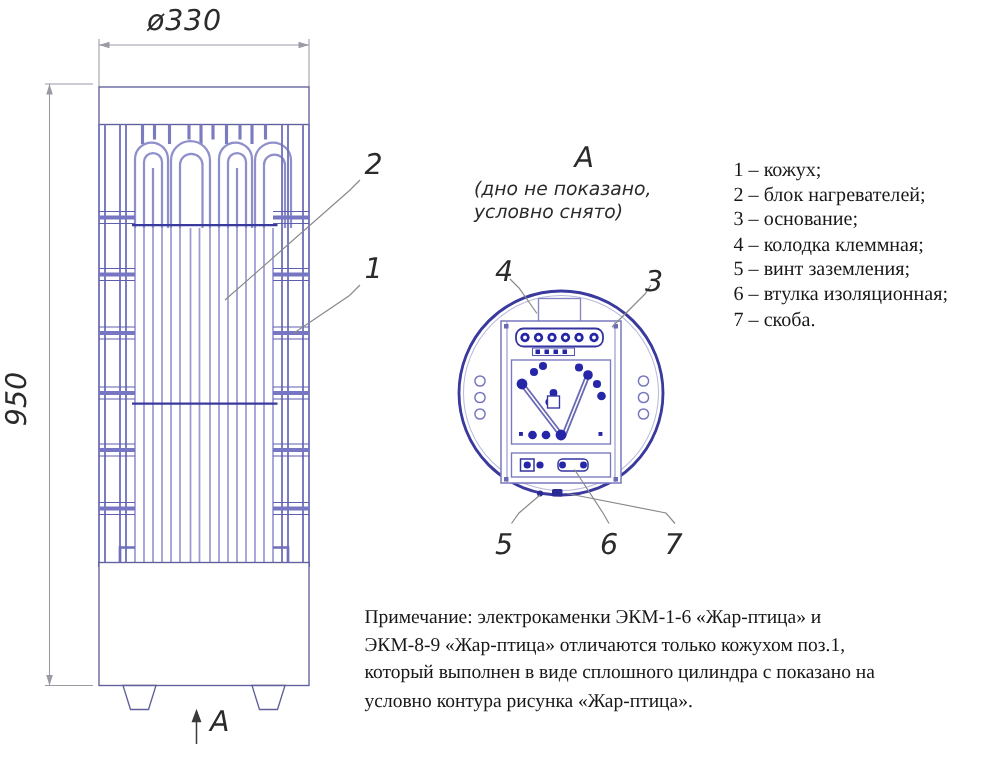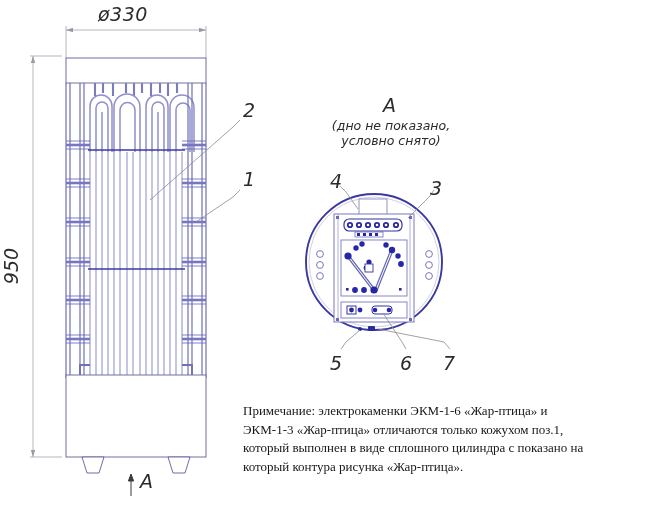--- a/index.html
+++ b/index.html
@@ -24,21 +24,21 @@
   .c3{left:430px;top:177px;}
   .c4{left:330px;top:170px;}
   .c5{left:330px;top:352px;}
   .c6{left:400px;top:352px;}
   .c7{left:443px;top:352px;}
 
   .letterA-bottom{left:140px;top:470px;font-size:19px;}
   .letterA-top{left:383px;top:94px;font-size:19px;}
 
   .subnote{left:316px;top:118px;font-size:12.5px;line-height:15px;
-           text-align:center;width:150px;font-family:"DejaVu Sans",sans-serif;
+           text-align:left;width:150px;font-family:"DejaVu Sans",sans-serif;
            font-style:italic;color:#2b2b2b;}
 
   .legend{position:absolute;left:489px;top:105px;width:180px;
           font-family:"Liberation Serif",serif;font-size:13.4px;
           line-height:16.6px;color:#171717;}
   .legend div{white-space:nowrap;}
 
   .note{position:absolute;left:243px;top:402px;width:420px;
         font-family:"Liberation Serif",serif;font-size:13px;
         line-height:18.6px;color:#171717;}
@@ -335,21 +335,30 @@
   <div class="txt tech callout c6">6</div>
   <div class="txt tech callout c7">7</div>
 
   <div class="txt tech letterA-bottom">A</div>
 
   <div class="txt tech letterA-top">А</div>
 
   <div class="txt subnote">(дно не показано,
 условно снято)</div>
 
+  <div class="legend">
+    <div>1 – кожух;</div>
+    <div>2 – блок нагревателей;</div>
+    <div>3 – основание;</div>
+    <div>4 – колодка клеммная;</div>
+    <div>5 – винт заземления;</div>
+    <div>6 – втулка изоляционная;</div>
+    <div>7 – скоба.</div>
+  </div>
 
   <div class="note">
     <div>Примечание: электрокаменки ЭКМ-1-6 «Жар-птица» и</div>
-    <div>ЭКМ-1-3 «Жар-птица» отличаются только кожухом поз.1,</div>
+    <div>ЭКМ-8-9 «Жар-птица» отличаются только кожухом поз.1,</div>
     <div>который выполнен в виде сплошного цилиндра с показано на</div>
-    <div>который контура рисунка «Жар-птица».</div>
+    <div>условно контура рисунка «Жар-птица».</div>
   </div>
 
 </div>
 
 </body></html>

